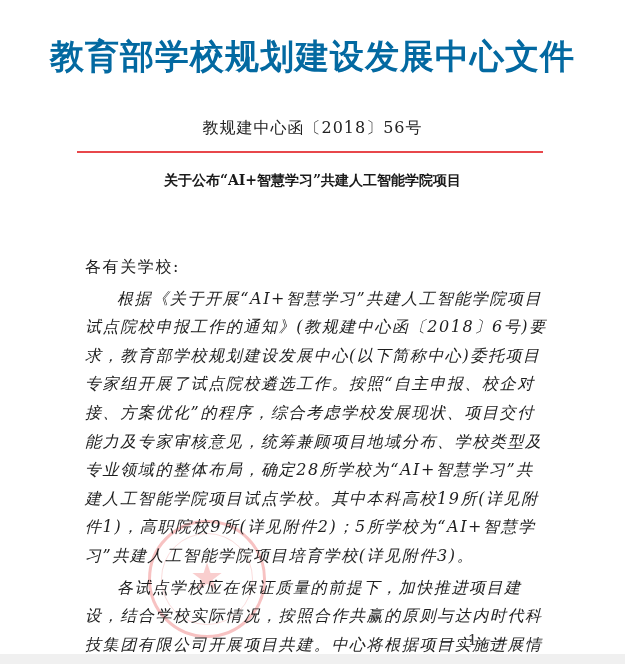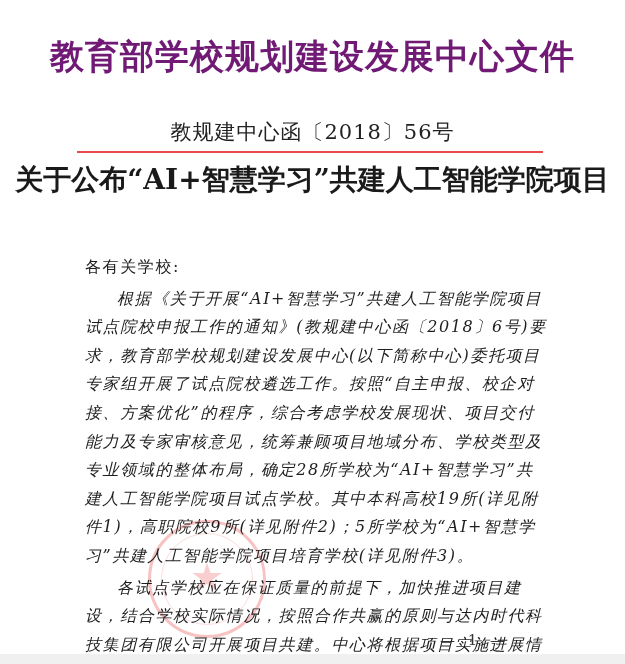--- a/index.html
+++ b/index.html
@@ -13,37 +13,37 @@
     position:absolute; left:0; top:0; width:625px; height:654px;
     background:#ffffff;
   }
   .masthead {
     position:absolute; left:0; top:34px; width:625px;
     text-align:center;
     font-family: "DejaVu Serif", serif;
     font-weight:bold;
     font-size:34px;
     letter-spacing:1px;
-    color:#701a75;
+    color:#0369a1;
   }
   .docno {
     position:absolute; left:0; top:118px; width:625px;
     text-align:center;
-    font-size:21px; color:#222;
+    font-size:16px; color:#222;
     letter-spacing:1px;
   }
   .redline {
     position:absolute; left:77px; top:151px; width:466px; height:2px;
     background:#e8474b;
   }
   .title {
     position:absolute; left:0; top:164px; width:625px;
     text-align:center;
     font-weight:bold;
-    font-size:28px; color:#1a1a1a;
+    font-size:14px; color:#1a1a1a;
     line-height:32px;
   }
   .body {
     position:absolute; left:82px; top:250px; width:470px;
     font-size:16px; color:#1e1e1e;
     line-height:28.6px;
     letter-spacing:1.6px;
   }
   .body p { margin:3px; }
   .indent { text-indent:2em;font-style:italic; }

